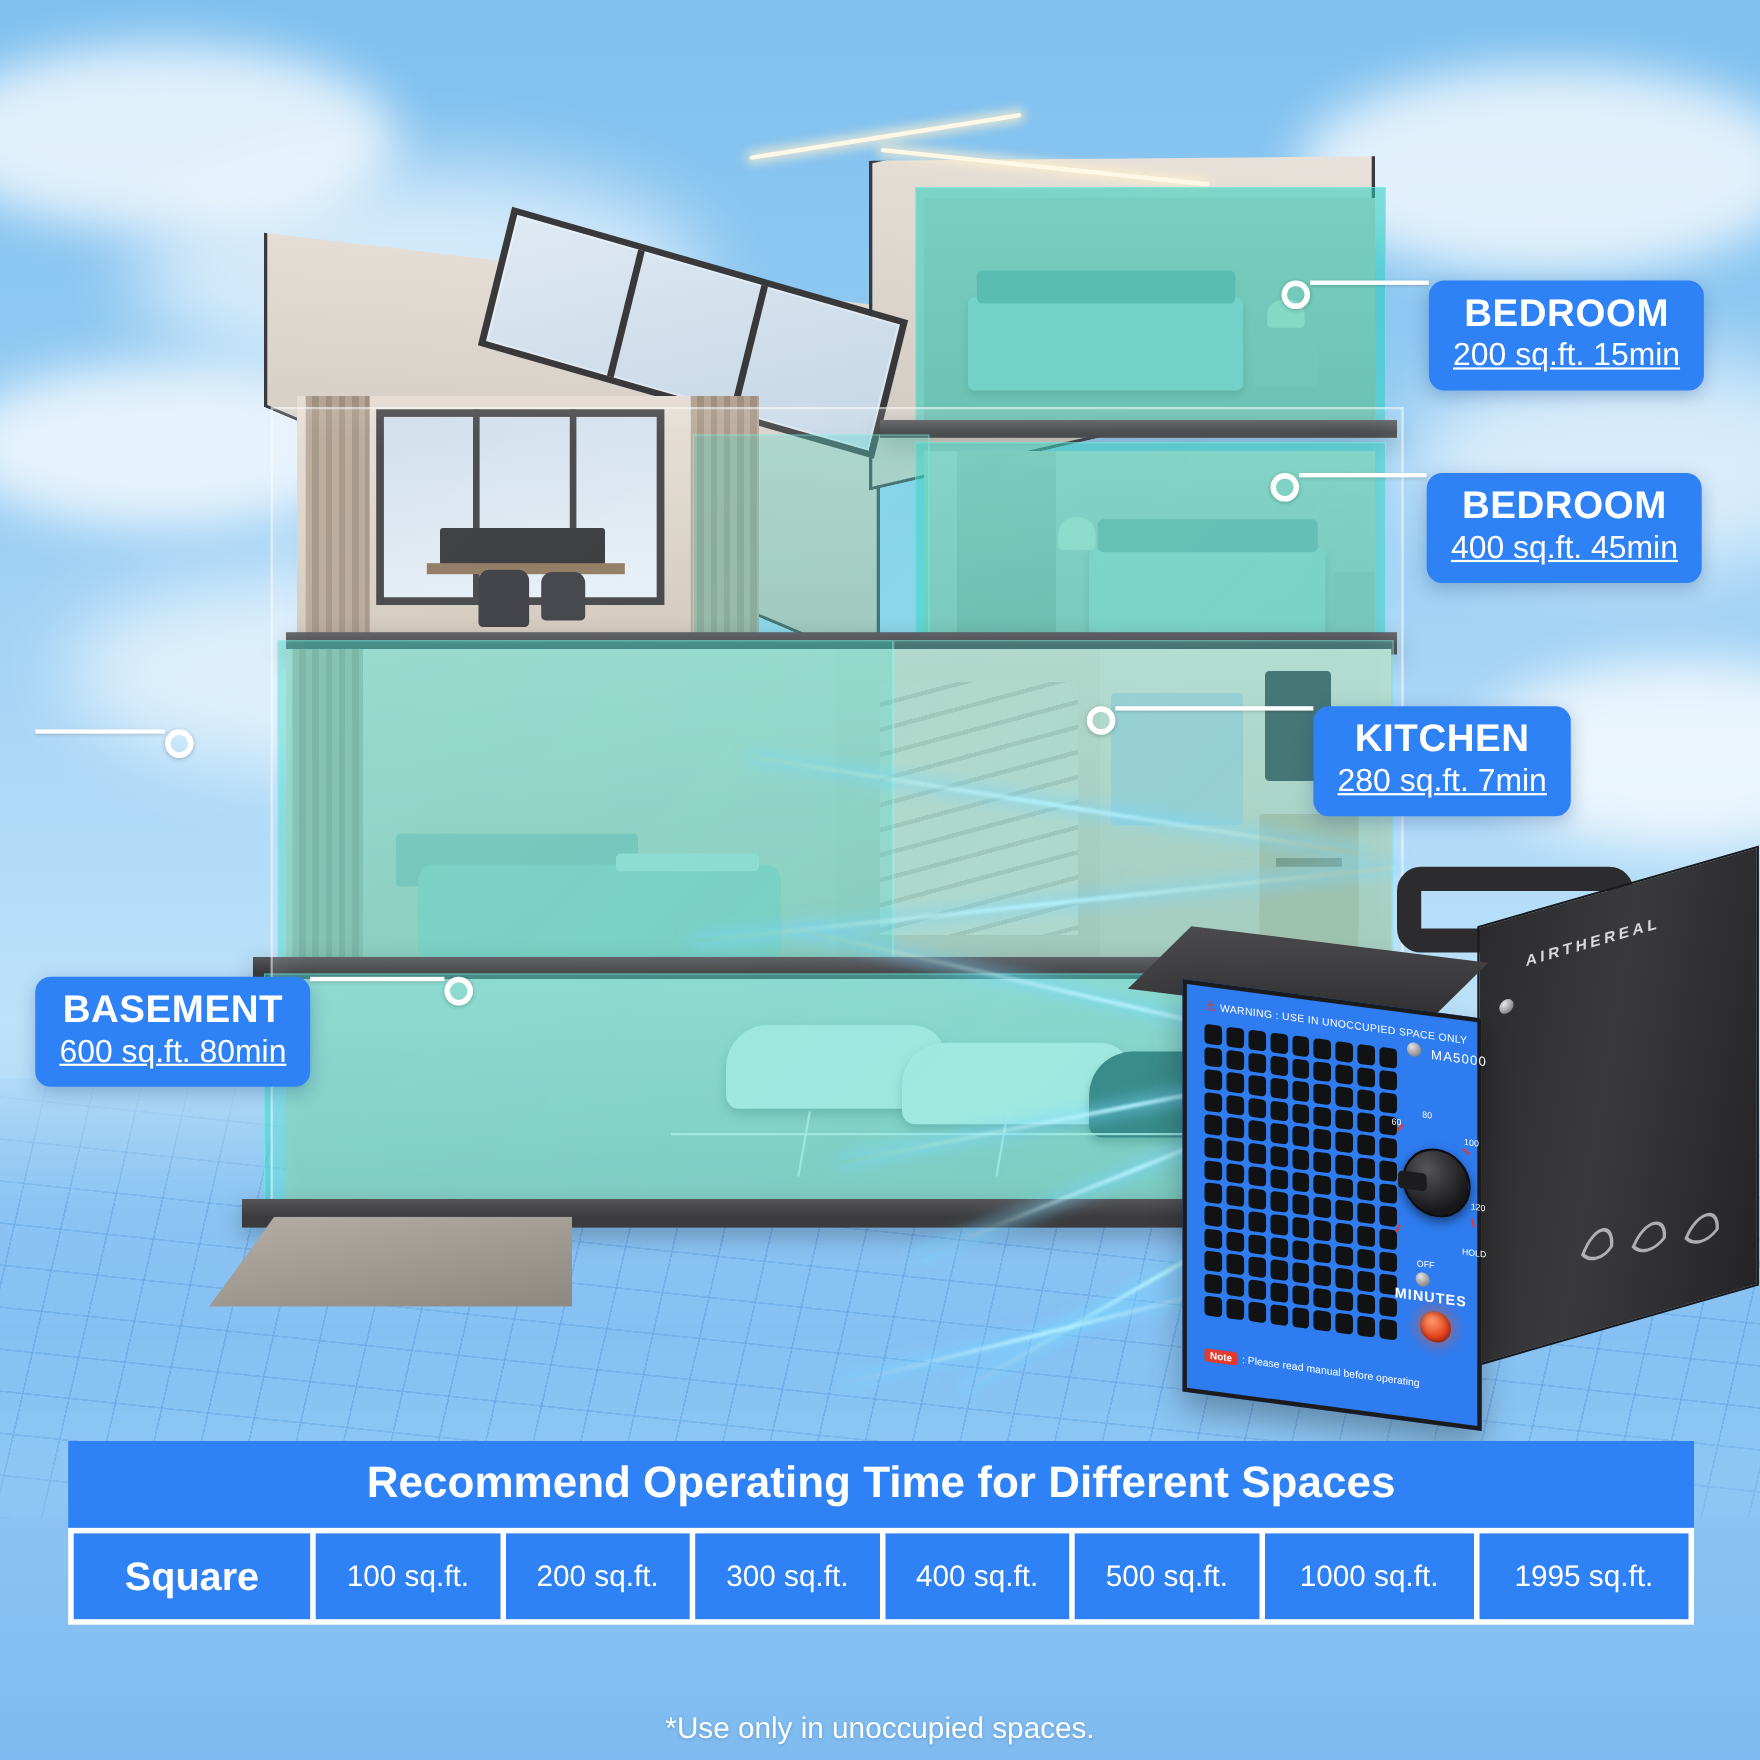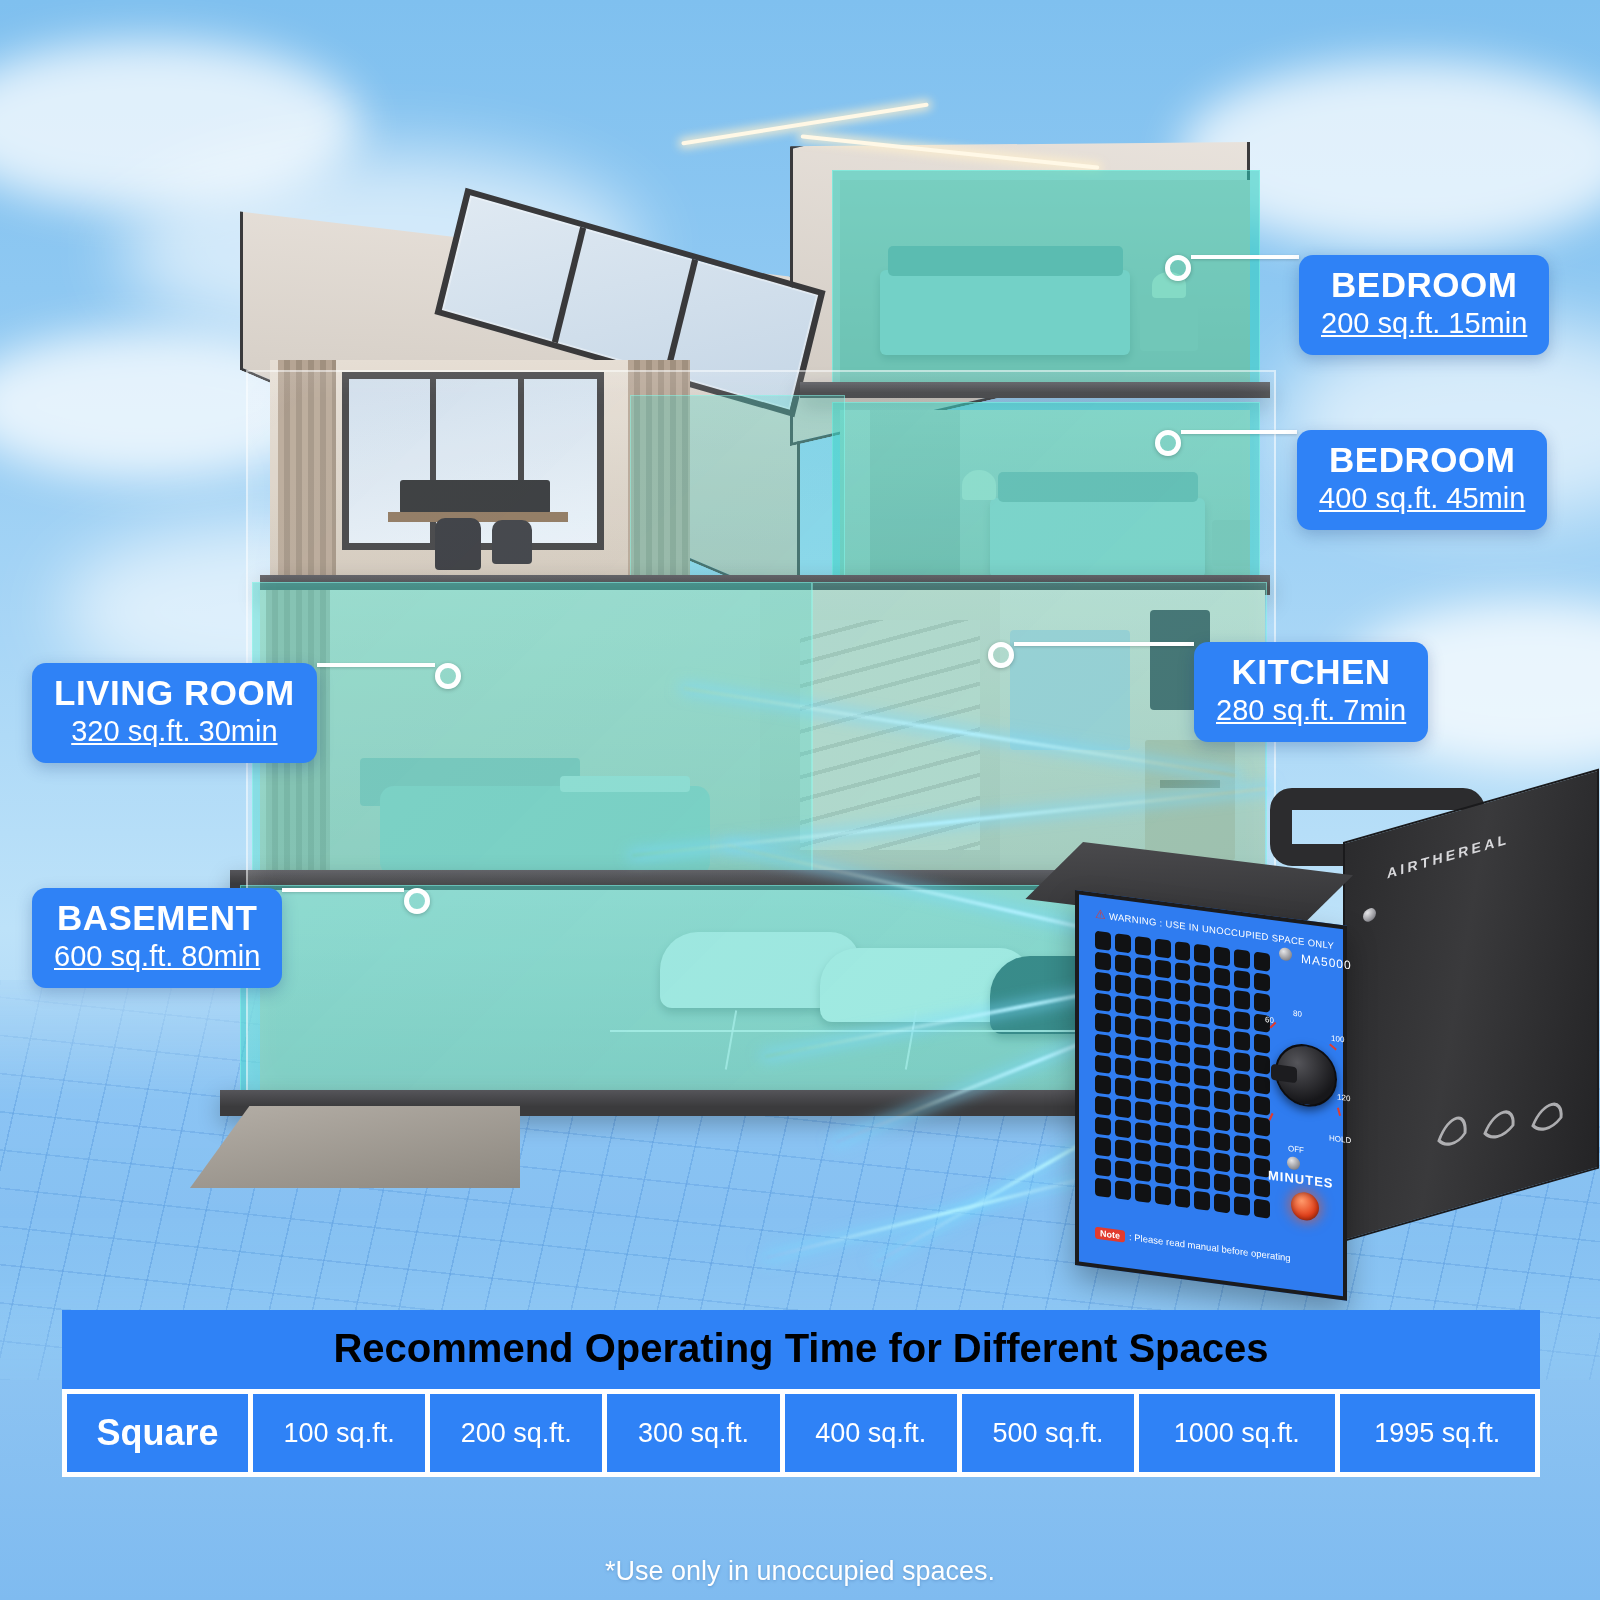--- a/index.html
+++ b/index.html
@@ -124,26 +124,26 @@
          background:radial-gradient(circle at 38% 32%,#ff9a6b,#e2401a 60%,#8f1f08);
          box-shadow:0 0 12px 3px rgba(240,90,35,.55), inset 0 0 6px rgba(0,0,0,.4); }
   .screw { position:absolute; width:13px; height:13px; border-radius:50%;
            background:radial-gradient(circle at 35% 30%,#e6e6e8,#8a8a90 70%,#55555a); }
   .brand-side { position:absolute; left:42px; top:34px; font-size:14px; color:#d9d9dc;
                 letter-spacing:3.2px; font-weight:600; }
   .swoosh { position:absolute; right:18px; bottom:46px; opacity:.75; }
 
   
   .panel { position:absolute; left:62px; top:1310px; width:1478px; }
-  .panel .hdr { background:#2f82f6; color:#000000; text-align:center;
+  .panel .hdr { background:#2f82f6; color:#ffffff; text-align:center;
                 font-size:40px; font-weight:700; padding:16px 0 18px; }
   table.tbl { width:100%; border-collapse:separate; border-spacing:5px; background:#fff; }
   table.tbl td { background:#2f82f6; color:#fff; text-align:center; height:78px;
                  font-size:27px; font-weight:400; }
-  table.tbl td.rowhdr { font-size:36px; font-weight:700; width:181px; }
+  table.tbl td.rowhdr { font-size:36px; font-weight:700; width:215px; }
   .footnote { position:absolute; left:0; right:0; top:1556px; text-align:center;
               color:#fff; font-size:27px; text-shadow:0 1px 3px rgba(40,90,150,.35); }
 </style>
 </head>
 <body>
 
 <div class="sky">
   <div class="cloud" style="left:-60px;  top:40px;  width:420px; height:170px;"></div>
   <div class="cloud b" style="left:120px; top:150px; width:520px; height:200px;"></div>
   <div class="cloud" style="left:-40px;  top:330px; width:380px; height:150px;"></div>
@@ -280,24 +280,20 @@
 <div class="callout" style="left:988px; top:642px;">
   <div class="dot"></div>
   <div class="leader" style="width:180px;"></div>
   <div class="pill">
     <div class="ttl">KITCHEN</div>
     <div class="sub">280 sq.ft. 7min</div>
   </div>
 </div>
 
 <div class="callout" style="left:32px; top:663px;">
-  <div class="pill">
-    <div class="ttl">LIVING ROOM</div>
-    <div class="sub">320 sq.ft. 30min</div>
-  </div>
   <div class="leader" style="width:118px;"></div>
   <div class="dot"></div>
 </div>
 
 <div class="callout" style="left:32px; top:888px;">
   <div class="pill">
     <div class="ttl">BASEMENT</div>
     <div class="sub">600 sq.ft. 80min</div>
   </div>
   <div class="leader" style="width:122px;"></div>

